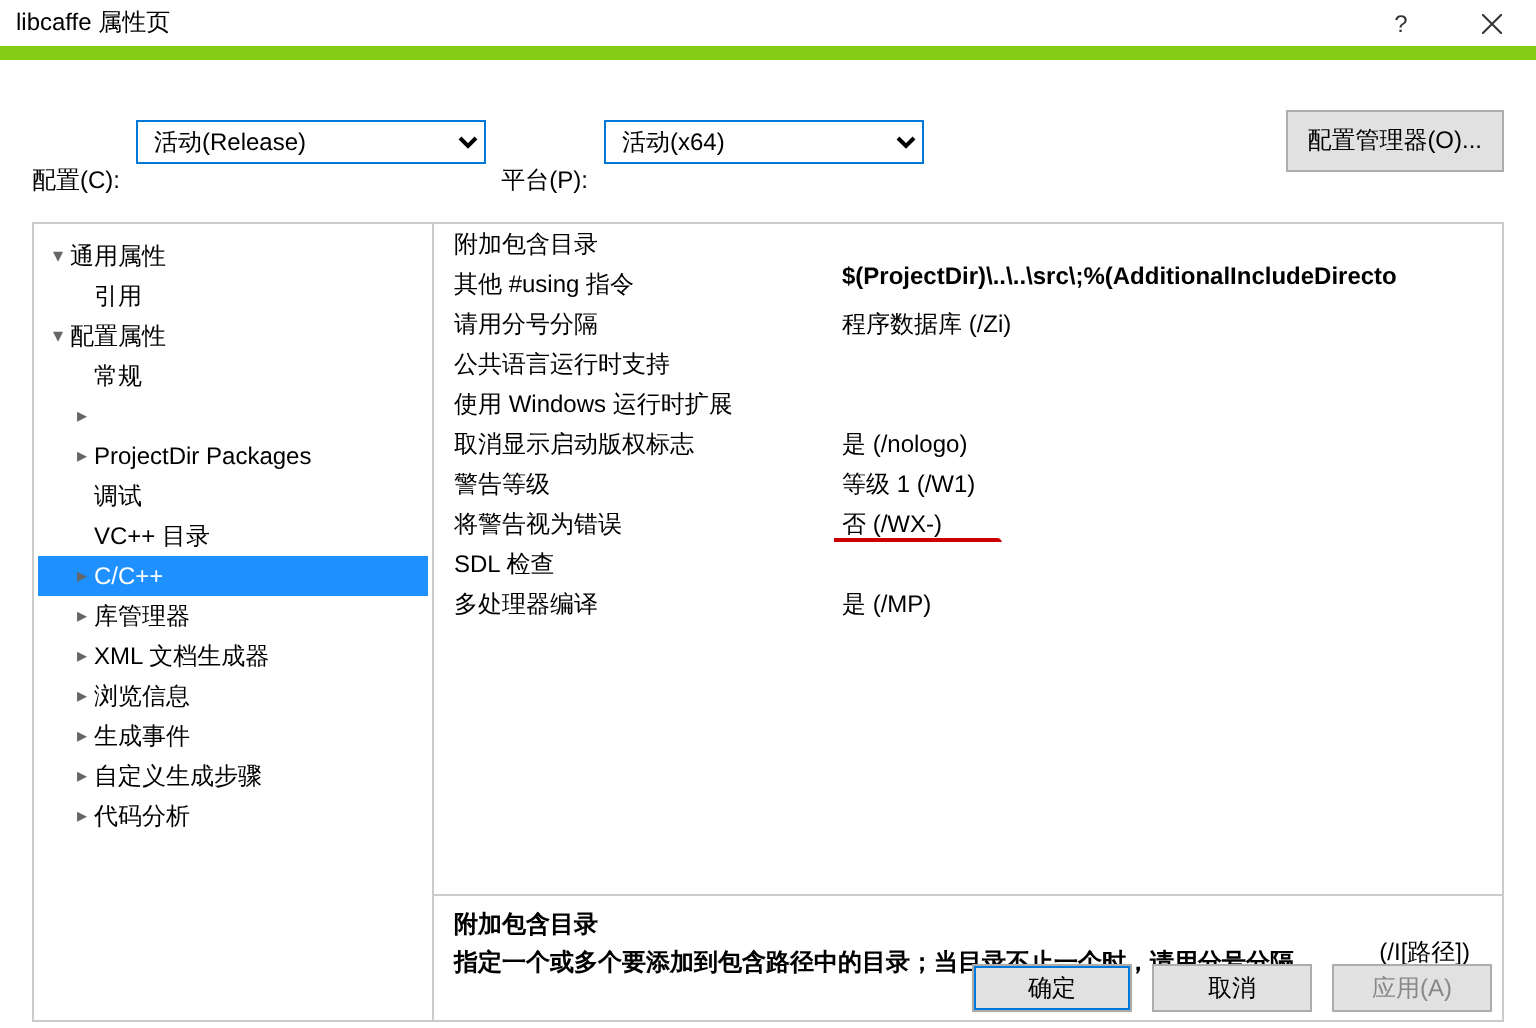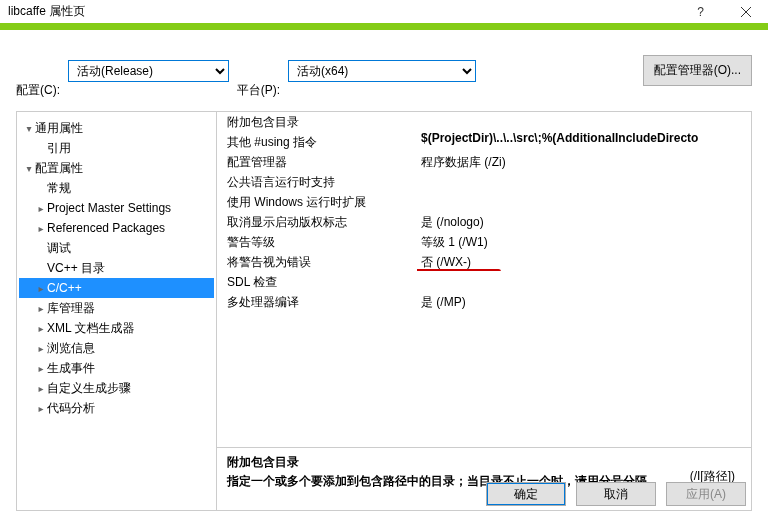--- a/index.html
+++ b/index.html
@@ -6,21 +6,21 @@
   body { margin: 0; background: #fff; width: 768px; height: 514px; overflow: hidden; position: relative; }
   .titlebar { height: 30px; display: flex; align-items: center; border-bottom: 7px solid #84cc16; padding-left: 8px; }
   .titlebar-title { flex: 1; font-size: 12px; }
   .tb-btn { width: 45px; height: 30px; display:flex; align-items:center; justify-content:center; color:#333; }
   .tb-btn.close-btn { color:#333; }
   .tb-btn svg { width:10px; height:10px; }
   .toolbar { padding: 12px 16px; display:flex; align-items:center; gap:8px; }
   .toolbar label { white-space:nowrap;margin-top:40px; }
   select.combo { border:1px solid #0078d7; background:#fff; height:22px; padding:0 4px; }
   select.combo.wide { flex:1; max-width:240px; }
-  select.combo.mid { width:188px; }
+  select.combo.mid { width:160px; }
   .cfg-btn { border:1px solid #adadad; background:#e1e1e1; height:31px; padding:0 10px; cursor:pointer; }
   .main { display:flex; border:1px solid #ccc; margin:0 16px; height:400px; }
   .tree { width:200px; border-right:1px solid #ccc; overflow:auto; padding:6px 2px; }
   .tree-item { display:flex; align-items:center; height:20px; padding-left:4px; cursor:pointer; white-space:nowrap; }
   .tree-item.selected { background:#1e90ff; color:#fff; }
   .tw { display:inline-block; width:12px; text-align:center; color:#666; font-size:10px; }
   .ind1 { padding-left: 16px; }
   .right { flex:1; display:flex; flex-direction:column; }
   .grid { flex:1; overflow:hidden; border-bottom:1px solid #ccc; }
   .row { display:flex; height:20px; align-items:center; }
@@ -78,25 +78,24 @@
       <div class="tree-item">
         <span class="tw">▾</span>
         <span>配置属性</span>
       </div>
       <div class="tree-item ind1">
         <span class="tw"></span>
         <span>常规</span>
       </div>
       <div class="tree-item ind1">
         <span class="tw">▸</span>
-        <span>Project Master Settings</span>
       </div>
       <div class="tree-item ind1">
         <span class="tw">▸</span>
-        <span>Referenced Packages</span>
+        <span>ProjectDir Packages</span>
       </div>
       <div class="tree-item ind1">
         <span class="tw"></span>
         <span>调试</span>
       </div>
       <div class="tree-item ind1">
         <span class="tw"></span>
         <span>VC++ 目录</span>
       </div>
       <div class="tree-item ind1 selected">
@@ -132,21 +131,21 @@
     <div class="grid" id="grid">
         <div class="row bold">
           <div class="k">附加包含目录</div>
           <div class="v">$(ProjectDir)\..\..\src\;%(AdditionalIncludeDirecto</div>
         </div>
         <div class="row">
           <div class="k">其他 #using 指令</div>
           <div class="v"></div>
         </div>
         <div class="row">
-          <div class="k">配置管理器</div>
+          <div class="k">请用分号分隔</div>
           <div class="v">程序数据库 (/Zi)</div>
         </div>
         <div class="row">
           <div class="k">公共语言运行时支持</div>
           <div class="v"></div>
         </div>
         <div class="row">
           <div class="k">使用 Windows 运行时扩展</div>
           <div class="v"></div>
         </div>

